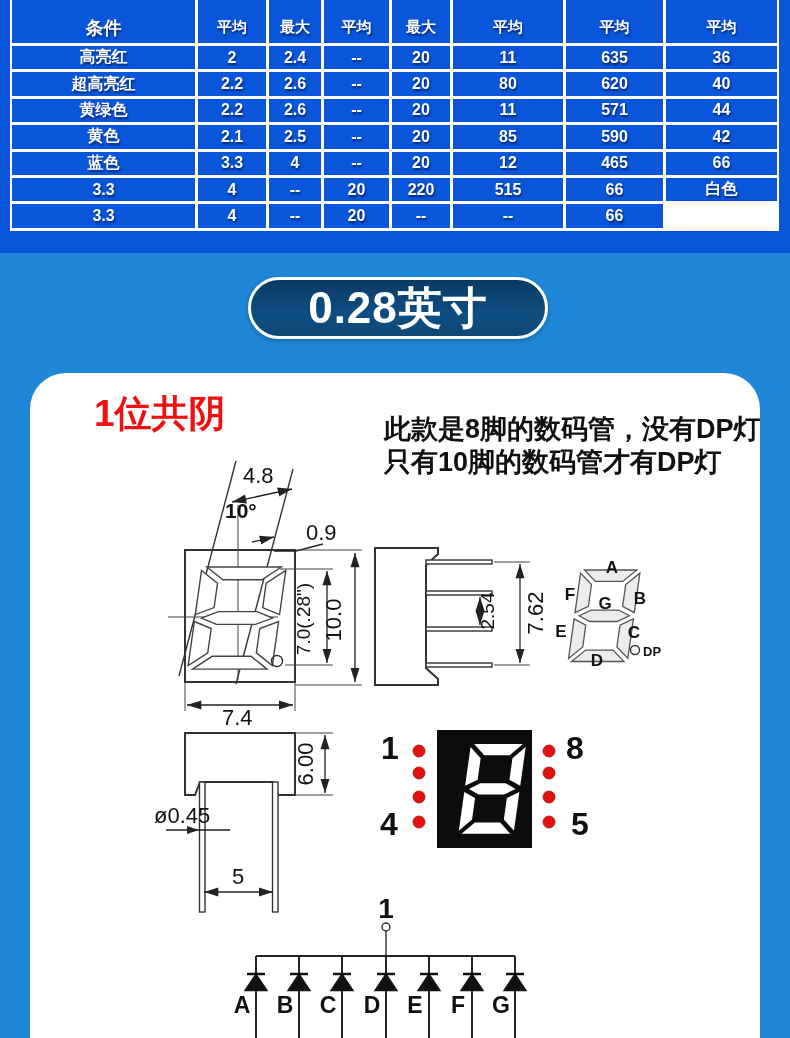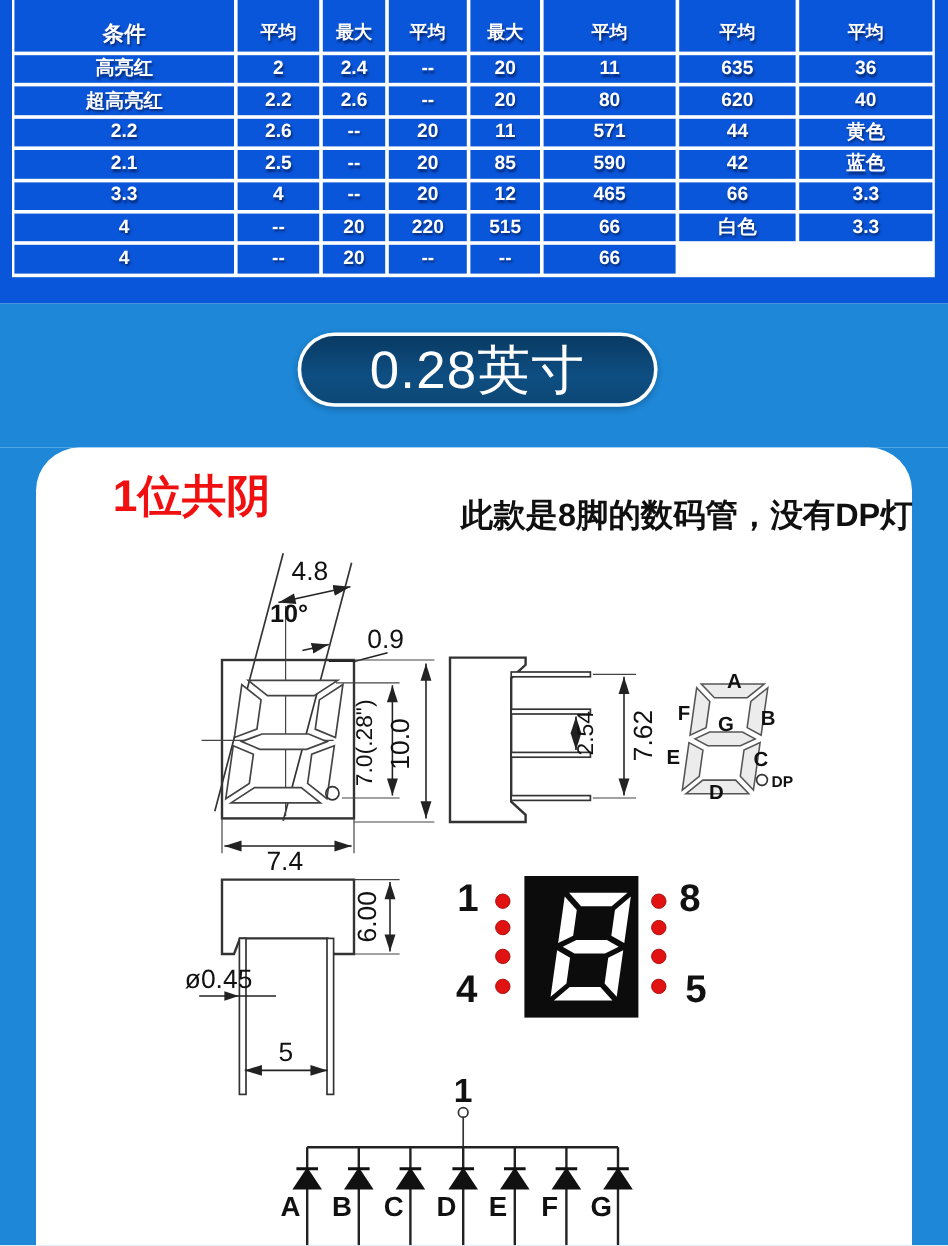--- a/index.html
+++ b/index.html
@@ -16,21 +16,21 @@
       display:flex;align-items:center;justify-content:center;
       text-shadow:1px 2px 2px rgba(0,0,30,.55);}
   .hcell{font-size:15px;align-items:flex-end;padding-bottom:6px;box-sizing:border-box;}
   .hcell.first{font-size:18px;align-items:flex-start;padding-top:16px;}
 
   
   .sec-mid{position:absolute;left:0;top:253px;width:790px;height:120px;background:#1e87d7;}
   .pill{position:absolute;left:248px;top:24px;width:294px;height:56px;
       border:3px solid #fff;border-radius:34px;
       background:linear-gradient(180deg,#093a63 0%,#0e4e82 60%,#0d4875 100%);
-      color:#fff;font-size:44px;font-weight:400;letter-spacing:1px;
+      color:#fff;font-size:44px;font-weight:700;letter-spacing:1px;
       display:flex;align-items:center;justify-content:center;
       box-shadow:0 2px 5px rgba(0,0,0,.25);}
 
   
   .sec-card{position:absolute;left:0;top:373px;width:790px;height:665px;background:#1e87d7;}
   .card{position:absolute;left:30px;top:0;width:730px;height:665px;background:#fff;
       border-radius:36px 36px 0 0;}
   .card-title{position:absolute;left:64px;top:16px;font-size:37px;font-weight:bold;color:#f01010;}
   .card-note{position:absolute;left:354px;top:40px;font-size:27px;font-weight:bold;color:#101010;
       line-height:33px;white-space:nowrap;}
@@ -81,20 +81,21 @@
 
       <div class="cell">超高亮红</div>
       <div class="cell">2.2</div>
       <div class="cell">2.6</div>
       <div class="cell">--</div>
       <div class="cell">20</div>
       <div class="cell">80</div>
       <div class="cell">620</div>
       <div class="cell">40</div>
 
+      <div class="cell">黄绿色</div>
       <div class="cell">2.2</div>
       <div class="cell">2.6</div>
       <div class="cell">--</div>
       <div class="cell">20</div>
       <div class="cell">11</div>
       <div class="cell">571</div>
       <div class="cell">44</div>
 
       <div class="cell">黄色</div>
       <div class="cell">2.1</div>
@@ -137,20 +138,21 @@
     <div class="pill">
       <span>0.28英寸</span>
     </div>
   </section>
 
   <section class="sec-card">
     <div class="card">
       <div class="card-title">1位共阴</div>
       <div class="card-note">
         <div>此款是8脚的数码管，没有DP灯</div>
+        <div>只有10脚的数码管才有DP灯</div>
       </div>
 
       <svg class="drawing" width="730" height="665" viewBox="0 0 730 665">
         <defs>
           <marker id="aE" markerWidth="13" markerHeight="10" refX="11" refY="5" orient="auto">
             <path d="M0,1.5 L11,5 L0,8.5 Z" fill="#222"></path>
           </marker>
           <marker id="aS" markerWidth="13" markerHeight="10" refX="0" refY="5" orient="auto">
             <path d="M11,1.5 L0,5 L11,8.5 Z" fill="#222"></path>
           </marker>

